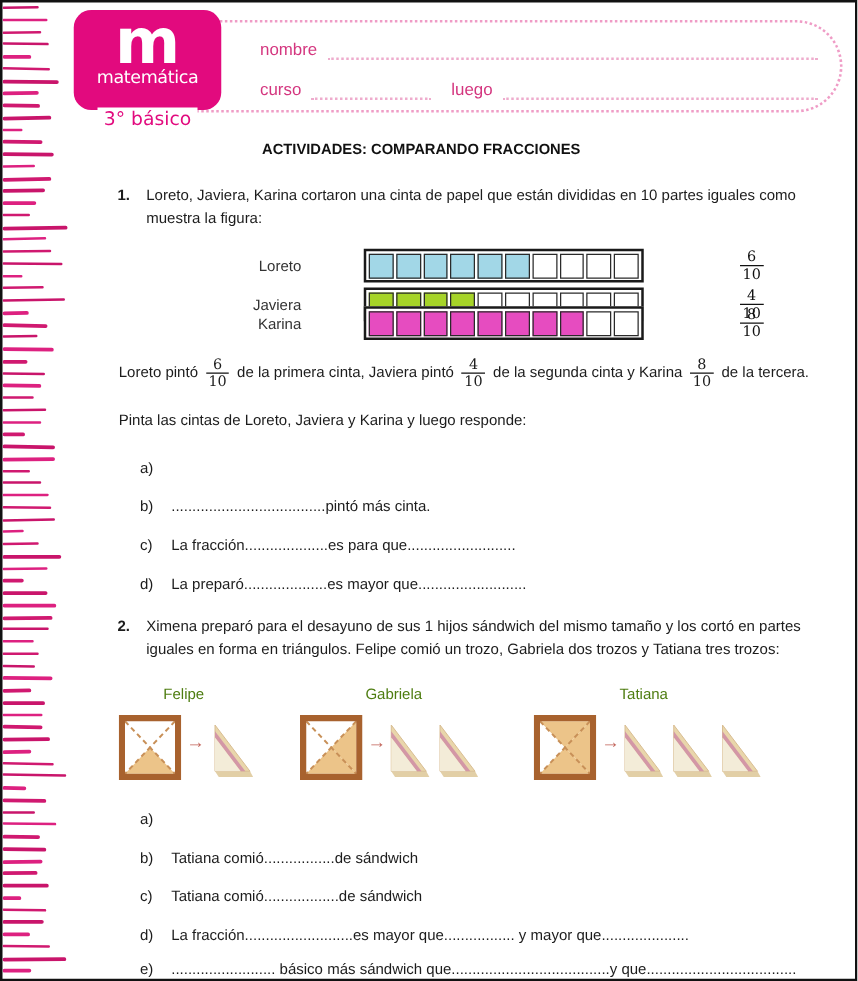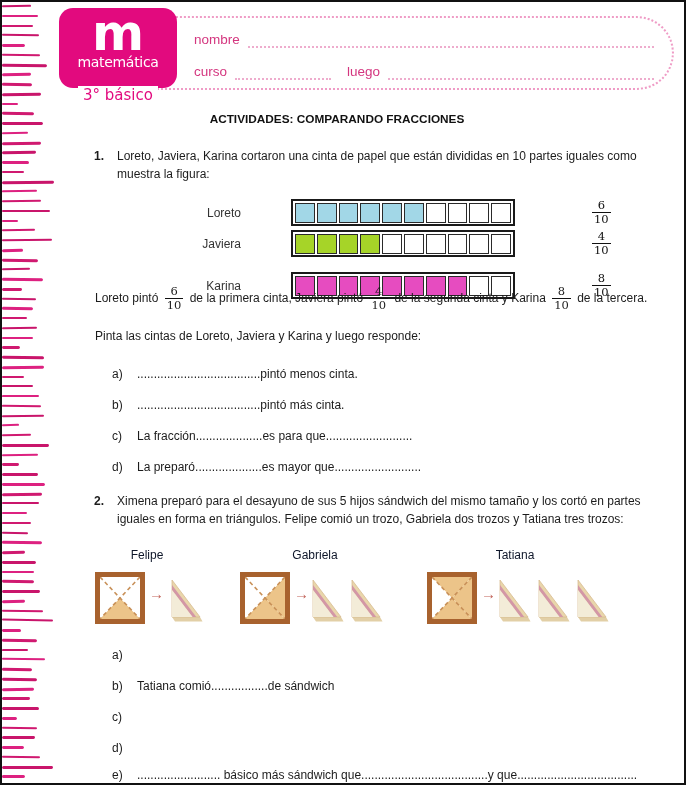--- a/index.html
+++ b/index.html
@@ -22,21 +22,21 @@
   .logo .name{display:block;color:#ffffff;font-size:14px;letter-spacing:-0.3px;margin-top:-2px;}
   .grade{
     position:absolute;left:57px;top:84px;width:118px;text-align:center;z-index:4;
     color:#e20a7e;font-size:15px;font-family:"DejaVu Sans",sans-serif;
   }
   .grade span{background:#fff;padding:0 5px;}
   .header-box{
     position:absolute;left:112px;top:14px;width:560px;height:74px;box-sizing:border-box;
     border:2px dotted #ef9cc6;border-radius:28px 40px 40px 28px;z-index:1;
   }
-  .hrow{position:absolute;left:78px;right:18px;display:flex;align-items:flex-end;}
+  .hrow{position:absolute;left:92px;right:18px;display:flex;align-items:flex-end;}
   .hrow.r1{top:14px;}
   .hrow.r2{top:46px;}
   .hlabel{color:#d4367f;font-size:13.5px;padding-right:8px;line-height:1.1;}
   .dotline{border-bottom:2px dotted #eeaccd;height:14px;}
   .dotline.grow{flex:1;}
   .dotline.fix{width:96px;margin-right:16px;}
 
   
   .title{position:absolute;left:95px;top:110px;width:480px;text-align:center;
     font-weight:bold;font-size:11.8px;color:#111;}
@@ -68,21 +68,21 @@
   
   .items{position:absolute;left:110px;font-size:12px;}
   #items1{top:364px;}
   #items2{top:645px;}
   .item{display:flex;margin-bottom:15px;line-height:16px;}
   .item .letter{width:25px;flex:none;}
   #items2 .item.tight{margin-bottom:11px;}
 
   
   .fig2{position:absolute;left:0;top:545px;width:686px;height:92px;}
-  .fig-label{position:absolute;top:1px;width:90px;text-align:center;font-size:12px;color:#0f172a;}
+  .fig-label{position:absolute;top:1px;width:90px;text-align:center;font-size:12px;color:#4d7c0f;}
   .sq{position:absolute;top:25px;width:50px;height:52px;}
   .arrow{position:absolute;top:38px;font-size:15px;color:#c2645a;}
   .tris{position:absolute;top:30px;display:flex;gap:1px;}
 </style>
 </head>
 <body>
 
 <div class="page">
 
   <div class="binding">
@@ -225,21 +225,21 @@
         <div class="cell" style="background: rgb(255, 255, 255);"></div>
         <div class="cell" style="background: rgb(255, 255, 255);"></div>
         <div class="cell" style="background: rgb(255, 255, 255);"></div>
         <div class="cell" style="background: rgb(255, 255, 255);"></div>
       </div>
     <span class="frac strip-frac">
       <span class="num">4</span>
       <span class="den">10</span>
     </span>
   </div>
-  <div class="strip-row" style="top:270px">
+  <div class="strip-row" style="top:243px">
     <span class="strip-label">Karina</span>
     <div class="strip">
         <div class="cell" style="background: rgb(230, 76, 192);"></div>
         <div class="cell" style="background: rgb(230, 76, 192);"></div>
         <div class="cell" style="background: rgb(230, 76, 192);"></div>
         <div class="cell" style="background: rgb(230, 76, 192);"></div>
         <div class="cell" style="background: rgb(230, 76, 192);"></div>
         <div class="cell" style="background: rgb(230, 76, 192);"></div>
         <div class="cell" style="background: rgb(230, 76, 192);"></div>
         <div class="cell" style="background: rgb(230, 76, 192);"></div>
@@ -262,39 +262,38 @@
       </span><span> de la segunda cinta y Karina </span><span class="ifrac">
         <span>8</span>
         <span class="den">10</span>
       </span><span> de la tercera.</span>
   </div>
   <div class="pinta">Pinta las cintas de Loreto, Javiera y Karina y luego responde:</div>
 
   <div class="items" id="items1">
     <div class="item">
       <span class="letter">a)</span>
-        <span>.....................................pintó menos cinta.</span>
     </div>
     <div class="item">
       <span class="letter">b)</span>
         <span>.....................................pintó más cinta.</span>
     </div>
     <div class="item">
       <span class="letter">c)</span>
         <span>La fracción....................es para que..........................</span>
     </div>
     <div class="item">
       <span class="letter">d)</span>
         <span>La preparó....................es mayor que..........................</span>
     </div>
   </div>
 
   <div class="problem" id="p2">
     <span class="pnum">2.</span>
-    <span class="ptext">Ximena preparó para el desayuno de sus 5 hijos sándwich del mismo tamaño y los cortó en partes iguales en forma en triángulos. Felipe comió un trozo, Gabriela dos trozos y Tatiana tres trozos:</span>
+    <span class="ptext">Ximena preparó para el desayuno de sus 1 hijos sándwich del mismo tamaño y los cortó en partes iguales en forma en triángulos. Felipe comió un trozo, Gabriela dos trozos y Tatiana tres trozos:</span>
   </div>
 
   <div class="fig2">
     <div class="fig-label" style="left:100px">Felipe</div>
     <div class="fig-label" style="left:268px">Gabriela</div>
     <div class="fig-label" style="left:468px">Tatiana</div>
 
     <div class="sq" style="left:93px"><svg width="50" height="52" viewBox="0 0 50 52">
           <rect x="2.5" y="2.5" width="45" height="47" fill="#ffffff"></rect>
           <polygon points="5,47 45,47 25,26" fill="#ecc489"></polygon>
@@ -371,23 +370,25 @@
   <div class="items" id="items2">
     <div class="item">
       <span class="letter">a)</span>
     </div>
     <div class="item">
       <span class="letter">b)</span>
         <span>Tatiana comió.................de sándwich</span>
     </div>
     <div class="item">
       <span class="letter">c)</span>
+        <span>Tatiana comió..................de sándwich</span>
     </div>
     <div class="item tight">
       <span class="letter">d)</span>
+        <span>La fracción..........................es mayor que................. y mayor que.....................</span>
     </div>
     <div class="item">
       <span class="letter">e)</span>
         <span>......................... básico más sándwich que......................................y  que....................................</span>
     </div>
   </div>
 
 </div>
 
 </body></html>

